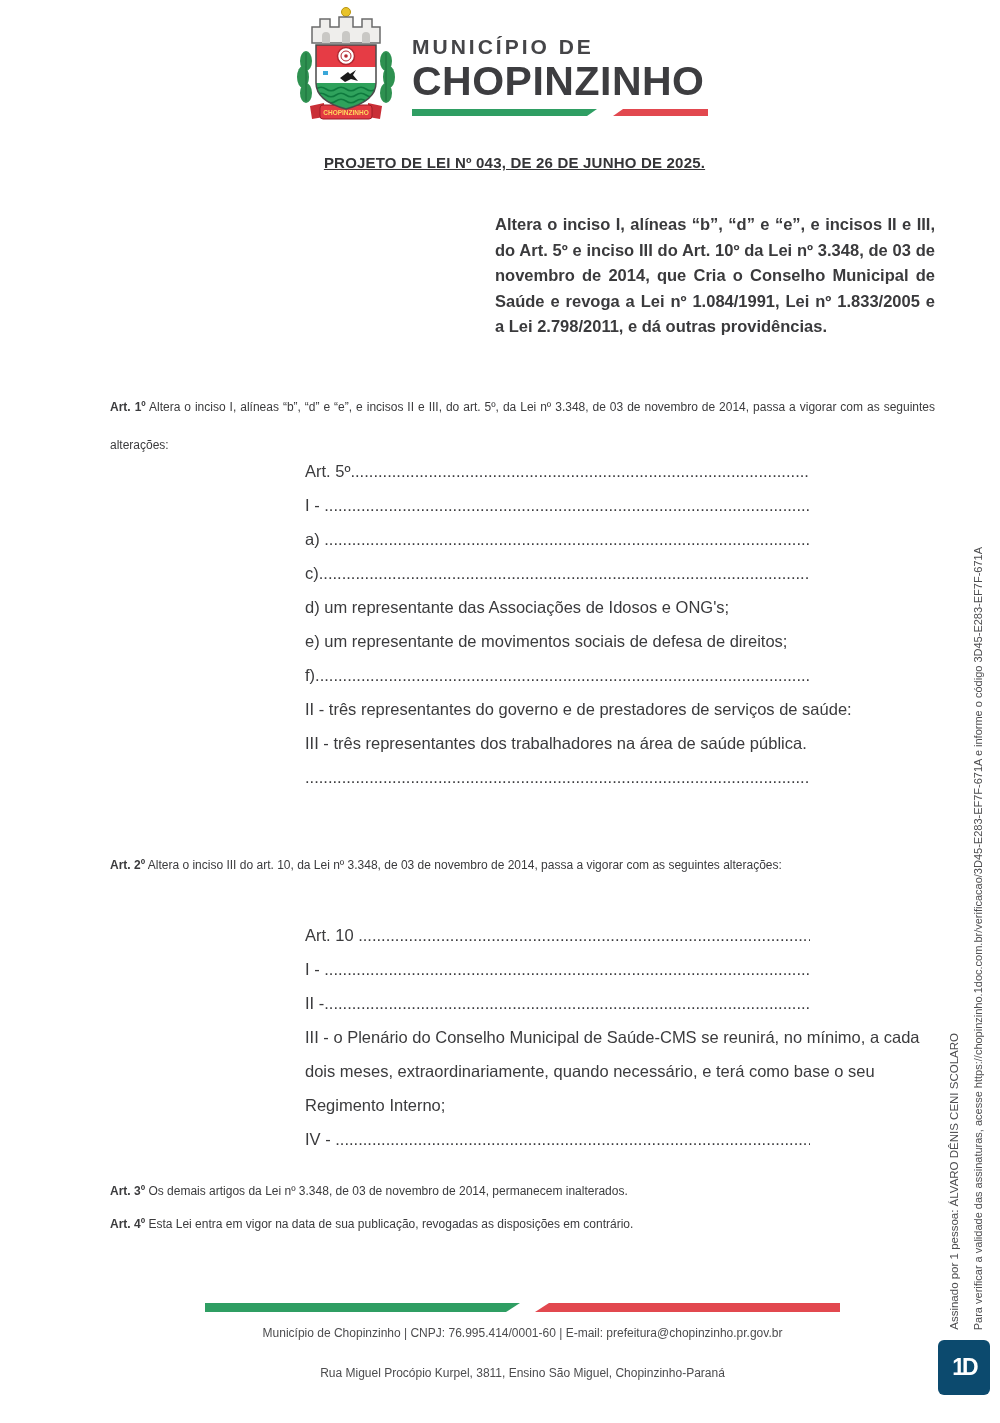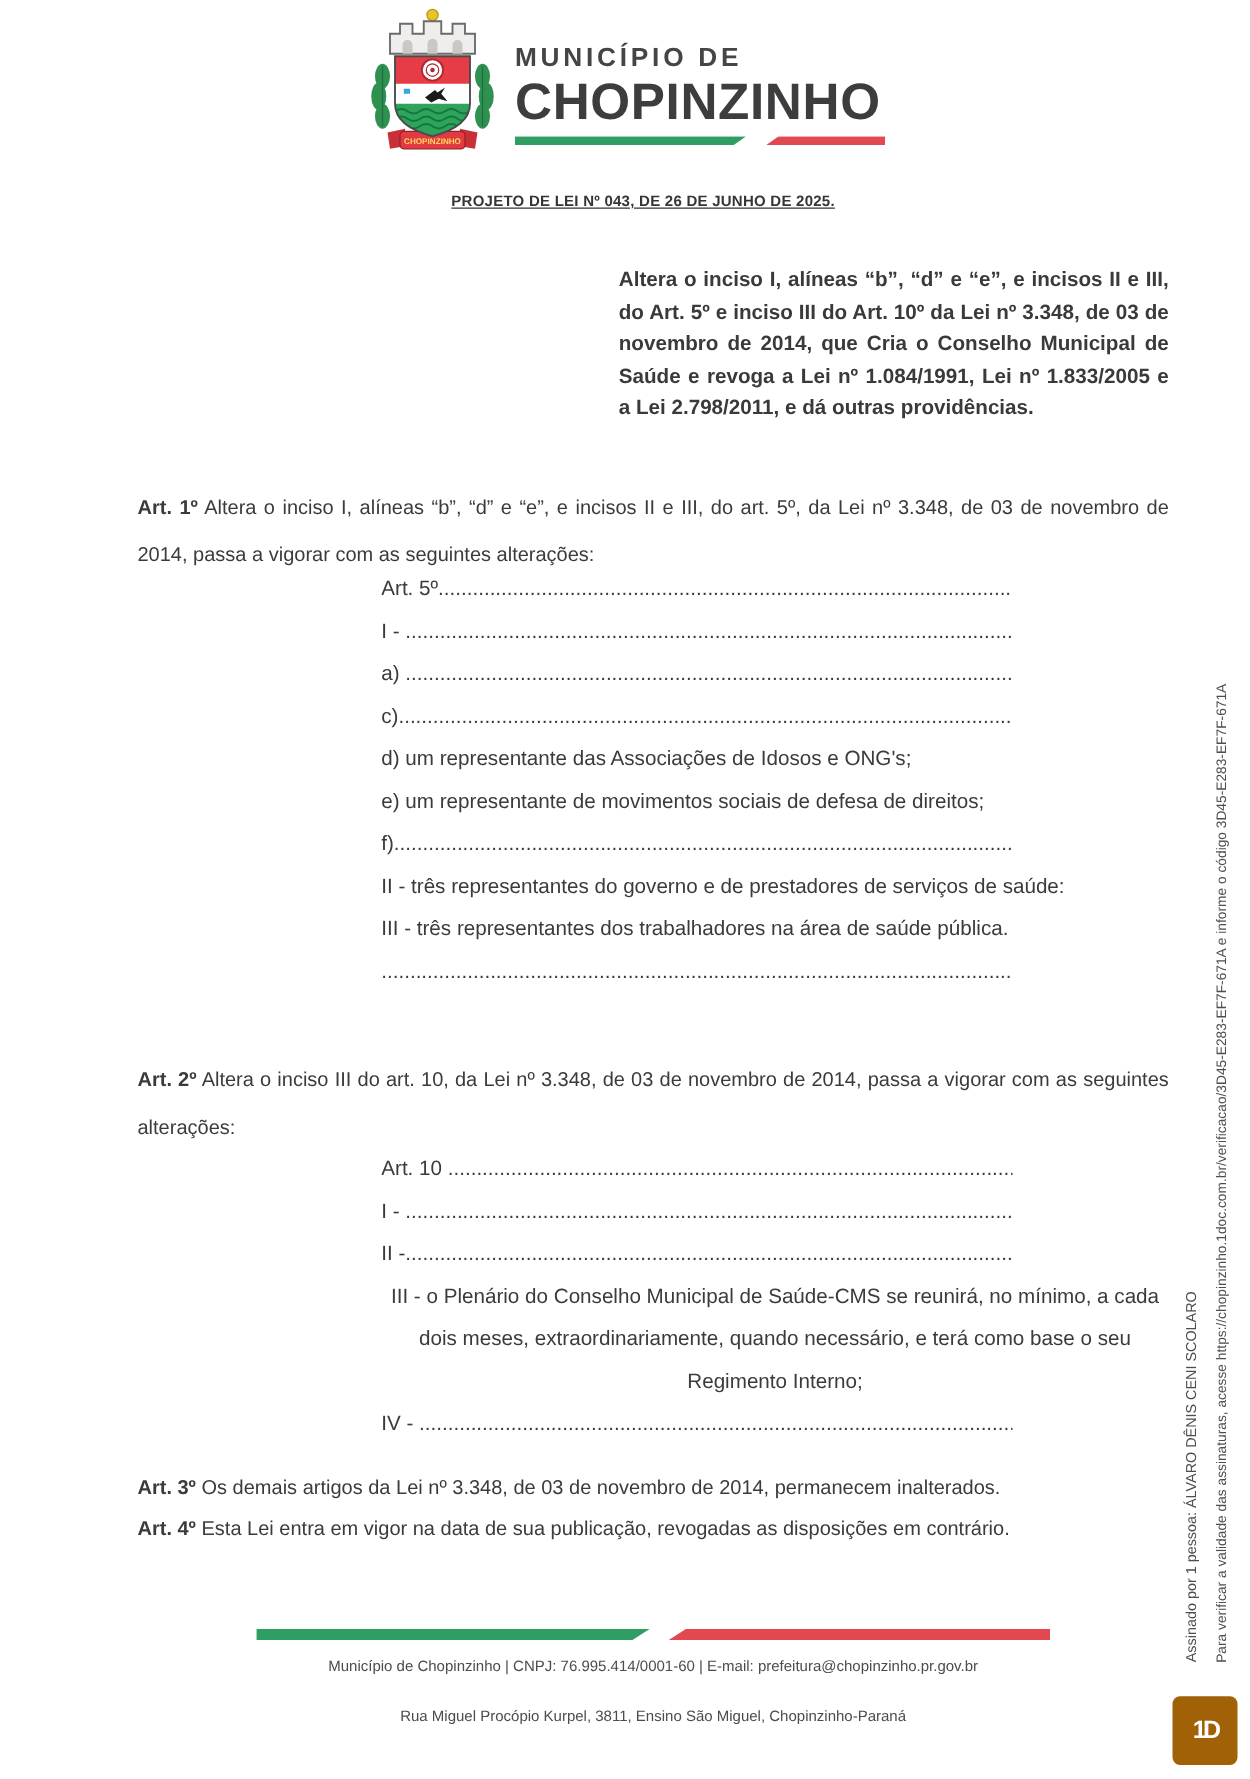--- a/index.html
+++ b/index.html
@@ -48,21 +48,21 @@
     flex: 0 0 95px;
     background: #e2484f;
     clip-path: polygon(10px 0, 100% 0, 100% 100%, 0 100%);
   }
 
   
   .doc-title {
     position: absolute;
     top: 154px; left: 94px; right: 65px;
     text-align: center;
-    font-size: 12px;
+    font-size: 15px;
     font-weight: bold;
     text-decoration: underline;
     letter-spacing: 0.2px;
     color: #353537;
   }
 
   
   .ementa {
     position: absolute;
     top: 212px;
@@ -72,42 +72,42 @@
     font-weight: bold;
     line-height: 25.5px;
     text-align: justify;
     color: #3a3a3c;
   }
 
   
   .art-par {
     position: absolute;
     left: 110px; right: 65px;
-    font-size: 16px;
+    font-size: 12px;
     line-height: 38px;
     text-align: justify;
     color: #3b3b3d;
   }
   .art-par .b { font-weight: bold; }
   .art1-par { top: 388px; }
   .art2-par { top: 846px; }
   .art3-par { top: 1172px; text-align: left; }
   .art4-par { top: 1205px; text-align: left; }
 
   .doc-list {
     position: absolute;
     left: 305px; right: 65px;
     font-size: 16.5px;
     line-height: 34px;
     color: #3b3b3d;
   }
   .list1 { top: 454px; }
   .list2 { top: 918px; }
   .doc-line.nowrap { white-space: nowrap; overflow: hidden; max-width: 505px; }
-  .doc-line.wrap { max-width: 632px; text-align: center; }
+  .doc-line.wrap { max-width: 632px; }
 
   
   .footer-stripes {
     position: absolute;
     top: 1303px; left: 110px; right: 65px;
     display: flex;
     justify-content: center;
     gap: 15px;
   }
   .fstripe { height: 9px; }
@@ -137,29 +137,29 @@
     bottom: 93px;
     writing-mode: vertical-rl;
     transform: rotate(180deg);
     white-space: nowrap;
     color: #4d4d4f;
   }
   .sig-line1 { right: 40px; font-size: 11.5px; }
   .sig-line2 { right: 16px; font-size: 11px; }
   .onedoc-logo {
     position: absolute;
-    right: 10px; bottom: 11px;
+    right: 10px; bottom: 28px;
     width: 52px; height: 55px;
-    background: #a16207;
+    background: #0c4a6e;
     border-radius: 6px;
     display: flex;
     align-items: center;
     justify-content: center;
     color: #ffffff;
-    font-size: 20px;
+    font-size: 23px;
     font-weight: 800;
     letter-spacing: -3px;
   }
 </style>
 </head>
 <body>
 
 <div class="page">
 
   <div class="header">

